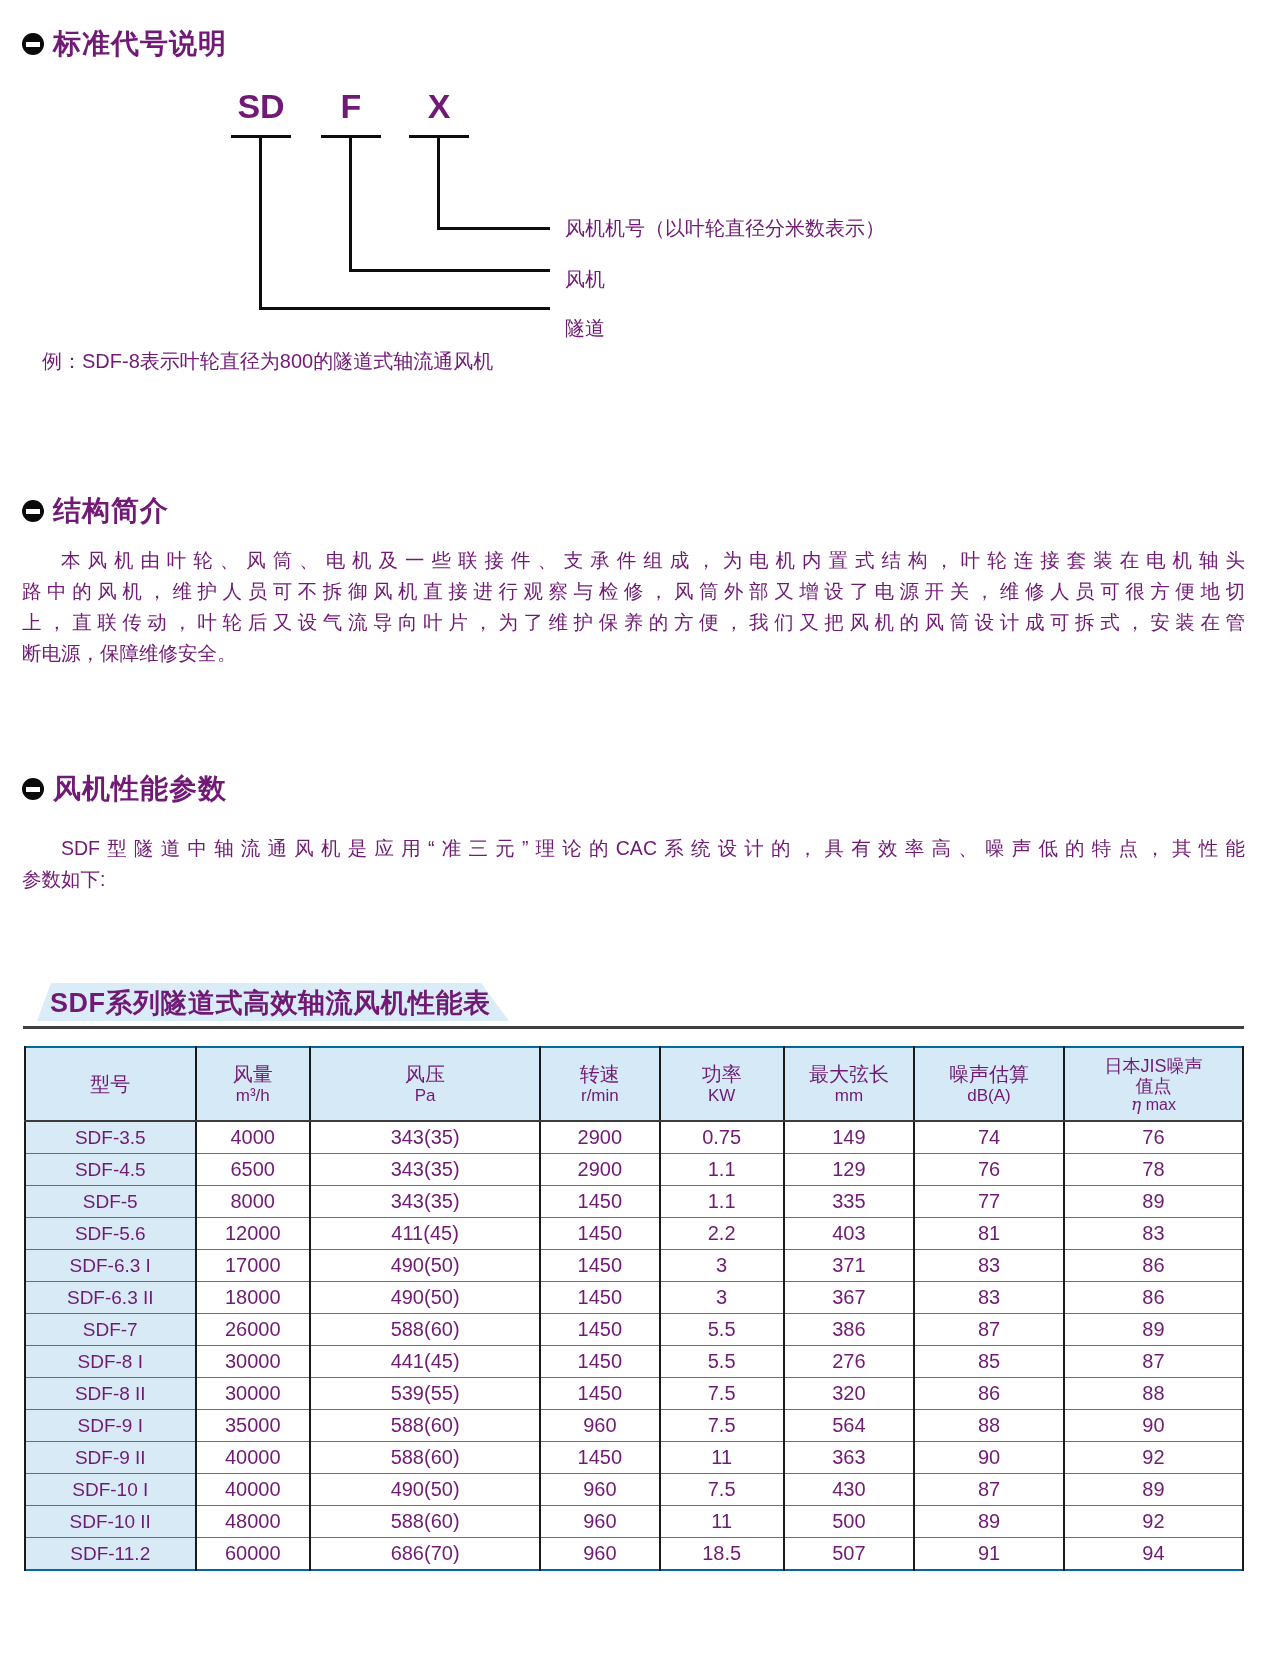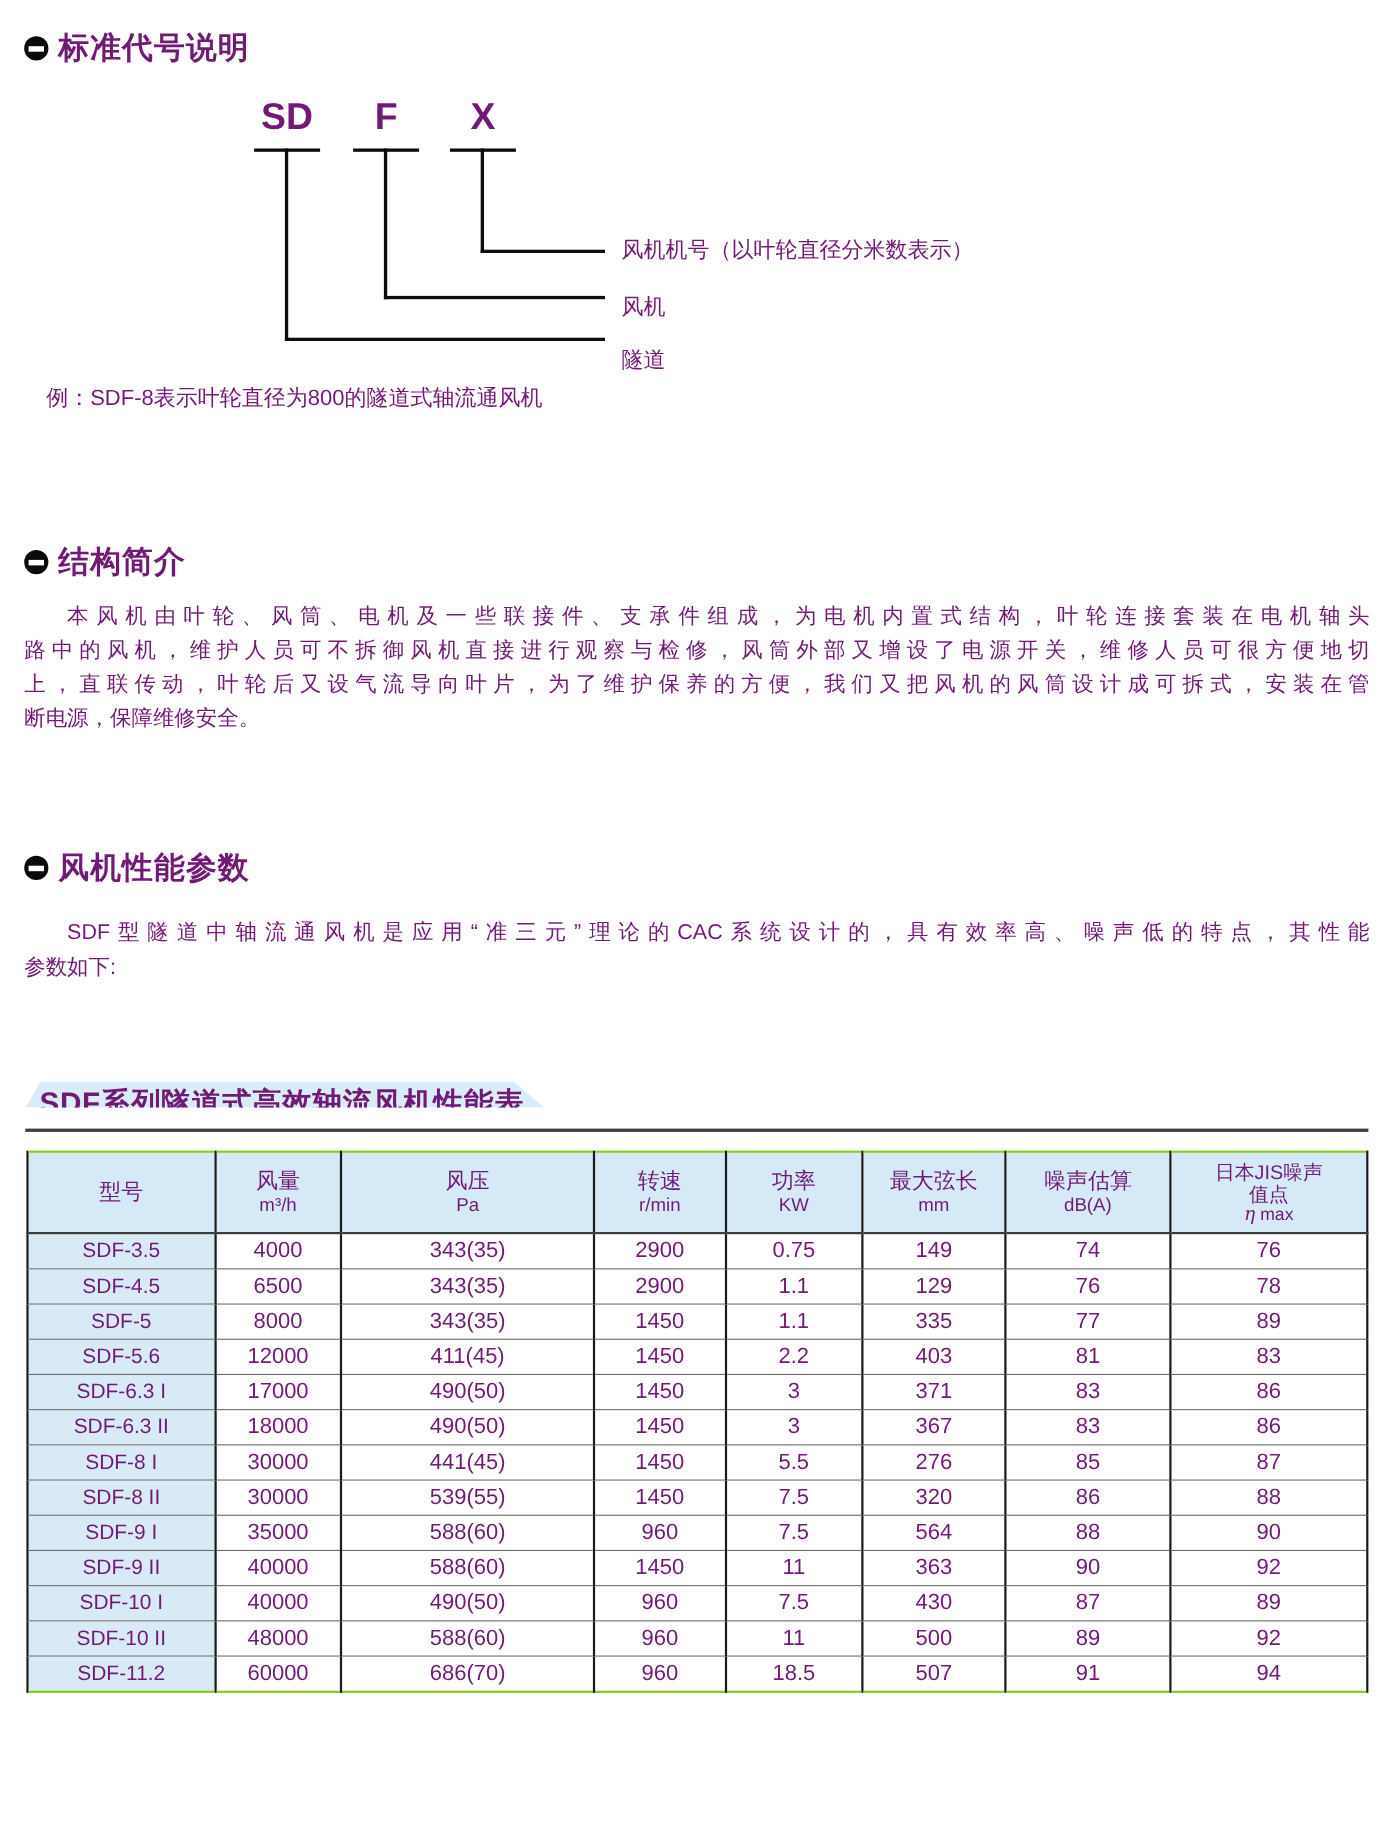--- a/index.html
+++ b/index.html
@@ -19,28 +19,28 @@
   .dlabel{position:absolute;left:385px;font-size:20px;white-space:nowrap;line-height:26px;}
 
   .example{position:absolute;left:42px;top:348px;font-size:20px;}
 
   .para{position:absolute;left:22px;width:1223px;font-size:19.5px;line-height:31px;}
   .jline{text-align:justify;text-align-last:justify;}
   .lastline{text-align:left;}
   .indent{text-indent:2em;}
 
   
-  .banner{position:absolute;left:23px;top:983px;width:472px;height:24px;background:#d9ecf8;
+  .banner{position:absolute;left:37px;top:983px;width:472px;height:38px;background:#d9ecf8;
           clip-path:polygon(14px 0, calc(100% - 28px) 0, 100% 100%, 0 100%);text-decoration:underline;}
   .banner .bt{position:absolute;left:13px;top:2px;font-size:27px;font-weight:bold;letter-spacing:0.5px;}
   .banner-underline{position:absolute;left:23px;top:1026px;width:1221px;height:3px;background:#3f3f3f;}
 
   
   .perf-wrap{position:absolute;left:24px;top:1046px;width:1220px;}
-  table.perf{width:100%;border-collapse:collapse;table-layout:fixed;border:2px solid #84cc16;}
+  table.perf{width:100%;border-collapse:collapse;table-layout:fixed;border:2px solid #0369a1;}
   table.perf th,table.perf td{border-left:2px solid #1a1a1a;border-right:2px solid #1a1a1a;
       border-top:1px solid #6e6e6e;border-bottom:1px solid #6e6e6e;
       text-align:center;vertical-align:middle;padding:0;overflow:hidden;}
   table.perf thead th{background:#d5e9f6;height:72px;font-weight:normal;border-bottom:2px solid #3c3c3c;}
   table.perf td{height:31px;font-size:20px;background:#ffffff;}
   table.perf td.model{background:#d7eaf6;font-size:19px;}
   .h-name{display:block;font-size:20px;line-height:24px;}
   .h-unit{display:block;font-size:17px;line-height:20px;}
   .h-name-sm{display:block;font-size:18px;line-height:20px;}
   .h-eta{display:block;font-size:16px;line-height:17px;}
@@ -210,20 +210,30 @@
             <td class="model">SDF-6.3 II</td>
             <td>18000</td>
             <td>490(50)</td>
             <td>1450</td>
             <td>3</td>
             <td>367</td>
             <td>83</td>
             <td>86</td>
           </tr>
           <tr>
+            <td class="model">SDF-7</td>
+            <td>26000</td>
+            <td>588(60)</td>
+            <td>1450</td>
+            <td>5.5</td>
+            <td>386</td>
+            <td>87</td>
+            <td>89</td>
+          </tr>
+          <tr>
             <td class="model">SDF-8 I</td>
             <td>30000</td>
             <td>441(45)</td>
             <td>1450</td>
             <td>5.5</td>
             <td>276</td>
             <td>85</td>
             <td>87</td>
           </tr>
           <tr>

